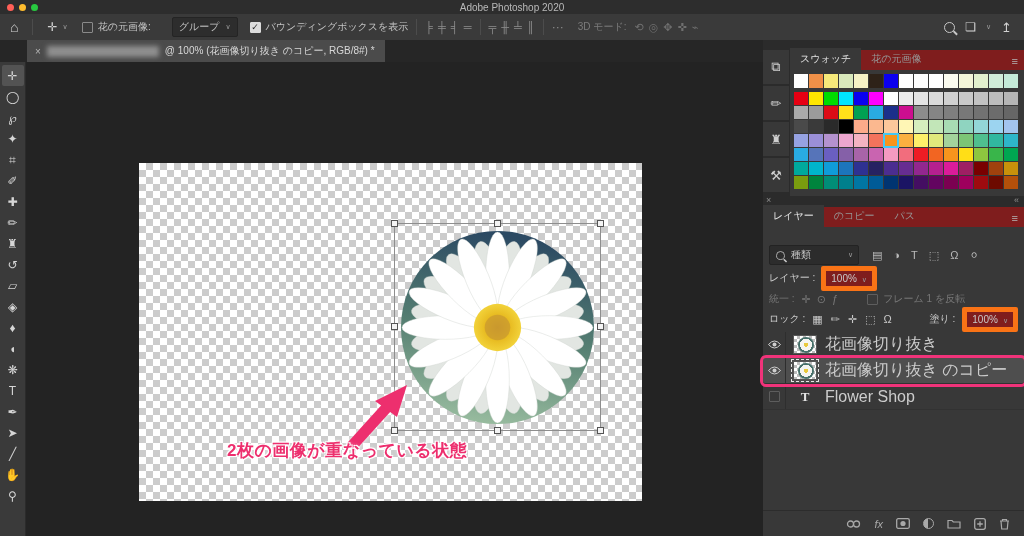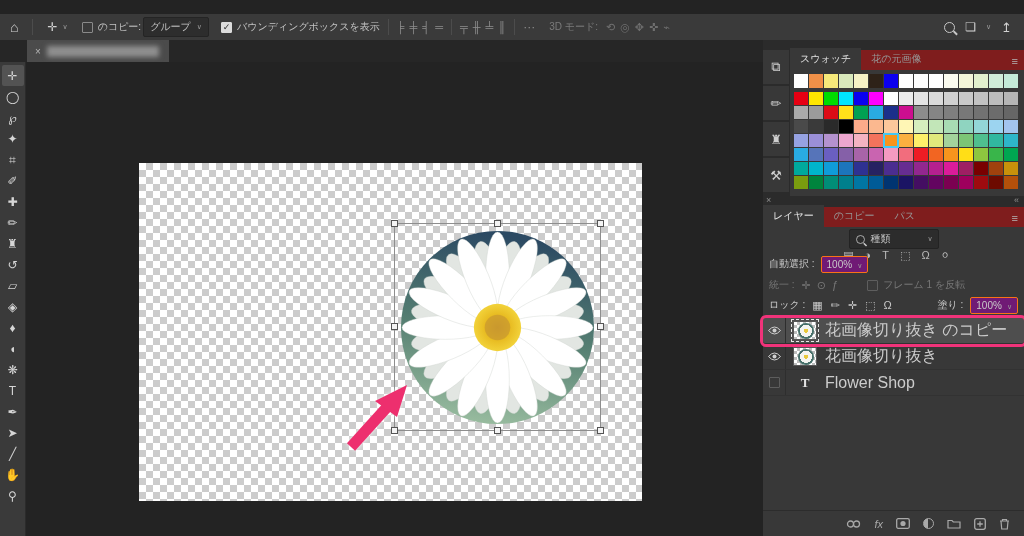--- a/index.html
+++ b/index.html
@@ -63,26 +63,26 @@
   .swatches-panel{position:absolute;left:27px;top:10px;width:234px;height:146px;}
   .sw-body{background:#383838;height:126px;padding:4px 3px 0 4px;box-sizing:border-box;}
   .sw-row{display:flex;gap:1px;margin-bottom:4px;}
   .sw{width:14px;height:14px;box-sizing:border-box;}
   .sw-grid{display:grid;grid-template-columns:repeat(15,14px);gap:1px;}
   .sw-grid .sw{width:14px;height:13px;}
   .sw.selected{outline:2px solid #44c8f5;outline-offset:-1px;z-index:2;}
   .groupbar{position:absolute;left:0;top:156px;width:261px;height:11px;color:#8d8d8d;font-size:9px;}
   .layers-panel{position:absolute;left:0;top:167px;width:261px;height:329px;background:#383838;}
   .lrow{display:flex;align-items:center;font-size:10px;color:#c9c9c9;padding:0 6px;}
-  .filter-row{height:24px;margin-top:2px;flex-direction:column;}
+  .filter-row{height:24px;gap:7px;margin-top:16px;}
   .kindbox{background:#2c2c2c;border:1px solid #232323;border-radius:2px;display:flex;align-items:center;gap:5px;padding:2px 5px;width:78px;}
   .ficon{color:#b9b9b9;font-size:11px;}
   .blend-row{height:22px;gap:6px;}
   .blendbox{background:#424242;border:1px solid #2c2c2c;border-radius:2px;padding:2px 5px;display:flex;align-items:center;width:112px;}
-  .valbox{background:#701a75;border:1px solid #f97316;border-radius:2px;padding:2px 5px;display:flex;align-items:flex-end;gap:5px;}
+  .valbox{background:#7f1d1d;border:5px solid #f97316;border-radius:2px;padding:2px 5px;display:flex;align-items:flex-end;gap:5px;}
   .unify-row{height:20px;gap:7px;color:#777;}
   .lock-row{height:20px;gap:7px;}
   .layer-rows{margin-top:3px;}
   .layer-row{height:25px;display:flex;align-items:center;border-bottom:1px solid #323232;position:relative;}
   .layer-row.sel{background:#4e4e4e;}
   .layer-row.hl{box-shadow:0 0 0 3px #f0337a;border-radius:3px;z-index:3;}
   .eyebox{width:22px;height:25px;border-right:1px solid #2e2e2e;display:flex;align-items:center;justify-content:center;flex:none;}
   .eyeoff{width:9px;height:9px;border:1px solid #5d5d5d;border-radius:1px;}
   .lthumb{width:24px;height:19px;margin:0 8px 0 7px;flex:none;box-sizing:border-box;position:relative;border:1px solid #565656;}
   .lthumb.checker{background:repeating-conic-gradient(#bdbdbd 0% 25%, #ffffff 0% 50%);background-size:6px 6px;}
@@ -96,33 +96,41 @@
     display:flex;align-items:center;justify-content:flex-end;gap:13px;padding-right:14px;box-sizing:border-box;color:#a9a9a9;}
   .bicon{font-size:12px;color:#a9a9a9;display:flex;align-items:center;}
   .halfcirc{width:11px;height:11px;border-radius:50%;border:1px solid #a9a9a9;background:linear-gradient(90deg,#a9a9a9 50%,transparent 50%);box-sizing:border-box;}
   .fx{font-style:italic;font-size:11px;}
 </style>
 </head>
 <body>
 
 <div id="stage">
 
+  <div class="abs titlebar">
+    <div class="lights">
+      <span class="light" style="background:#ff5f57"></span>
+      <span class="light" style="background:#febc2e"></span>
+      <span class="light" style="background:#28c840"></span>
+    </div>
+    <div class="title-text">Adobe Photoshop 2020</div>
+  </div>
 
   <div class="abs optionsbar">
     <span class="glyph" style="margin-left:10px;font-size:14px">⌂</span>
     <span class="ob-sep" style="margin:0 14px"></span>
     <span class="ob-group">
       <span class="glyph">✛</span>
       <span class="chev">∨</span>
     </span>
     <span class="ob-group" style="margin-left:14px">
       <span class="cb"></span>
-      <span>のコピー:</span>
+      <span>花の元画像:</span>
     </span>
-    <span class="dropbox" style="margin-left:2px">
+    <span class="dropbox" style="margin-left:21px">
       <span>グループ</span>
       <span class="chev">∨</span>
     </span>
     <span class="ob-group" style="margin-left:12px">
       <span class="cb checked">✓</span>
       <span>バウンディングボックスを表示</span>
     </span>
     <span class="ob-sep"></span>
     <span class="ob-group" id="align-icons">
         <span class="align-ic">╞</span>
@@ -152,20 +160,21 @@
       <span class="glyph">❏</span>
       <span class="chev">∨</span>
       <span class="glyph" style="font-size:13px">↥</span>
     </span>
   </div>
 
   <div class="abs tabbar">
     <div class="doc-tab">
       <span class="tab-close">×</span>
       <span class="blurred-name"></span>
+      <span>@ 100% (花画像切り抜き のコピー, RGB/8#) *</span>
     </div>
   </div>
 
   <div class="abs toolbar" id="tool-bar">
       <span class="tool sel">✛</span>
       <span class="tool">◯</span>
       <span class="tool">℘</span>
       <span class="tool">✦</span>
       <span class="tool">⌗</span>
       <span class="tool">✐</span>
@@ -250,20 +259,21 @@
         <span class="handle h-sw"></span>
         <span class="handle h-s"></span>
         <span class="handle h-se"></span>
       </div>
 
       <svg class="arrow-svg" viewBox="0 0 80 76">
         <line x1="14" y1="66" x2="52" y2="24" stroke="#ed2f6e" stroke-width="11"></line>
         <polygon points="70,4 60,36 38,20" fill="#ed2f6e"></polygon>
       </svg>
 
+      <div class="annotation" id="annotation-text" style="color: rgb(237, 47, 110);">2枚の画像が重なっている状態</div>
     </div>
   </div>
 
   <div class="abs dock">
 
     <div class="panel-iconcol" id="panel-iconcol">
         <span class="picon">⧉</span>
         <span class="picon">✏</span>
         <span class="picon">♜</span>
         <span class="picon">⚒</span>
@@ -426,21 +436,21 @@
             <span class="ficon">▤</span>
             <span class="ficon">◑</span>
             <span class="ficon">T</span>
             <span class="ficon">⬚</span>
             <span class="ficon">Ω</span>
             <span class="ficon">⚪</span>
           </span>
       </div>
 
       <div class="lrow blend-row">
-        <span>自動選択 :</span>
+        <span>レイヤー :</span>
         <span class="valbox">
           <span>100%</span>
           <span class="chev">∨</span>
         </span>
       </div>
 
       <div class="lrow unify-row">
         <span>統一 :</span>
         <span id="unify-icons" style="display:flex;gap:6px">
             <span class="align-ic" style="color: rgb(119, 119, 119);">✛</span>
@@ -463,46 +473,46 @@
             <span class="align-ic" style="color: rgb(201, 201, 201);">Ω</span>
           </span>
         <span style="margin-left:auto">塗り :</span>
         <span class="valbox">
           <span>100%</span>
           <span class="chev">∨</span>
         </span>
       </div>
 
       <div class="layer-rows" id="layer-rows">
+          <div class="layer-row">
+            <span class="eyebox">
+              <svg width="13" height="9" viewBox="0 0 13 9">
+                <path d="M.5 4.5 Q6.5 -2.5 12.5 4.5 Q6.5 11.5 .5 4.5Z" fill="none" stroke="#cfcfcf"></path>
+                <circle cx="6.5" cy="4.5" r="2" fill="#cfcfcf"></circle>
+              </svg>
+            </span>
+            <span class="lthumb checker">
+              <span class="mini-flower"></span>
+            </span>
+            <span class="lname">花画像切り抜き</span>
+          </div>
           <div class="layer-row sel hl">
             <span class="eyebox">
               <svg width="13" height="9" viewBox="0 0 13 9">
                 <path d="M.5 4.5 Q6.5 -2.5 12.5 4.5 Q6.5 11.5 .5 4.5Z" fill="none" stroke="#cfcfcf"></path>
                 <circle cx="6.5" cy="4.5" r="2" fill="#cfcfcf"></circle>
               </svg>
             </span>
             <span class="lthumb checker maskedsel">
               <span class="mini-flower"></span>
             </span>
             <span class="lname">花画像切り抜き のコピー</span>
           </div>
           <div class="layer-row">
             <span class="eyebox">
-              <svg width="13" height="9" viewBox="0 0 13 9">
-                <path d="M.5 4.5 Q6.5 -2.5 12.5 4.5 Q6.5 11.5 .5 4.5Z" fill="none" stroke="#cfcfcf"></path>
-                <circle cx="6.5" cy="4.5" r="2" fill="#cfcfcf"></circle>
-              </svg>
-            </span>
-            <span class="lthumb checker">
-              <span class="mini-flower"></span>
-            </span>
-            <span class="lname">花画像切り抜き</span>
-          </div>
-          <div class="layer-row">
-            <span class="eyebox">
               <span class="eyeoff"></span>
             </span>
             <span class="lthumb texty">T</span>
             <span class="lname">Flower Shop</span>
           </div>
         </div>
 
       <div class="lp-bottom" id="lp-bottom">
         <span class="bicon">
           <svg width="15" height="8" viewBox="0 0 15 8">

